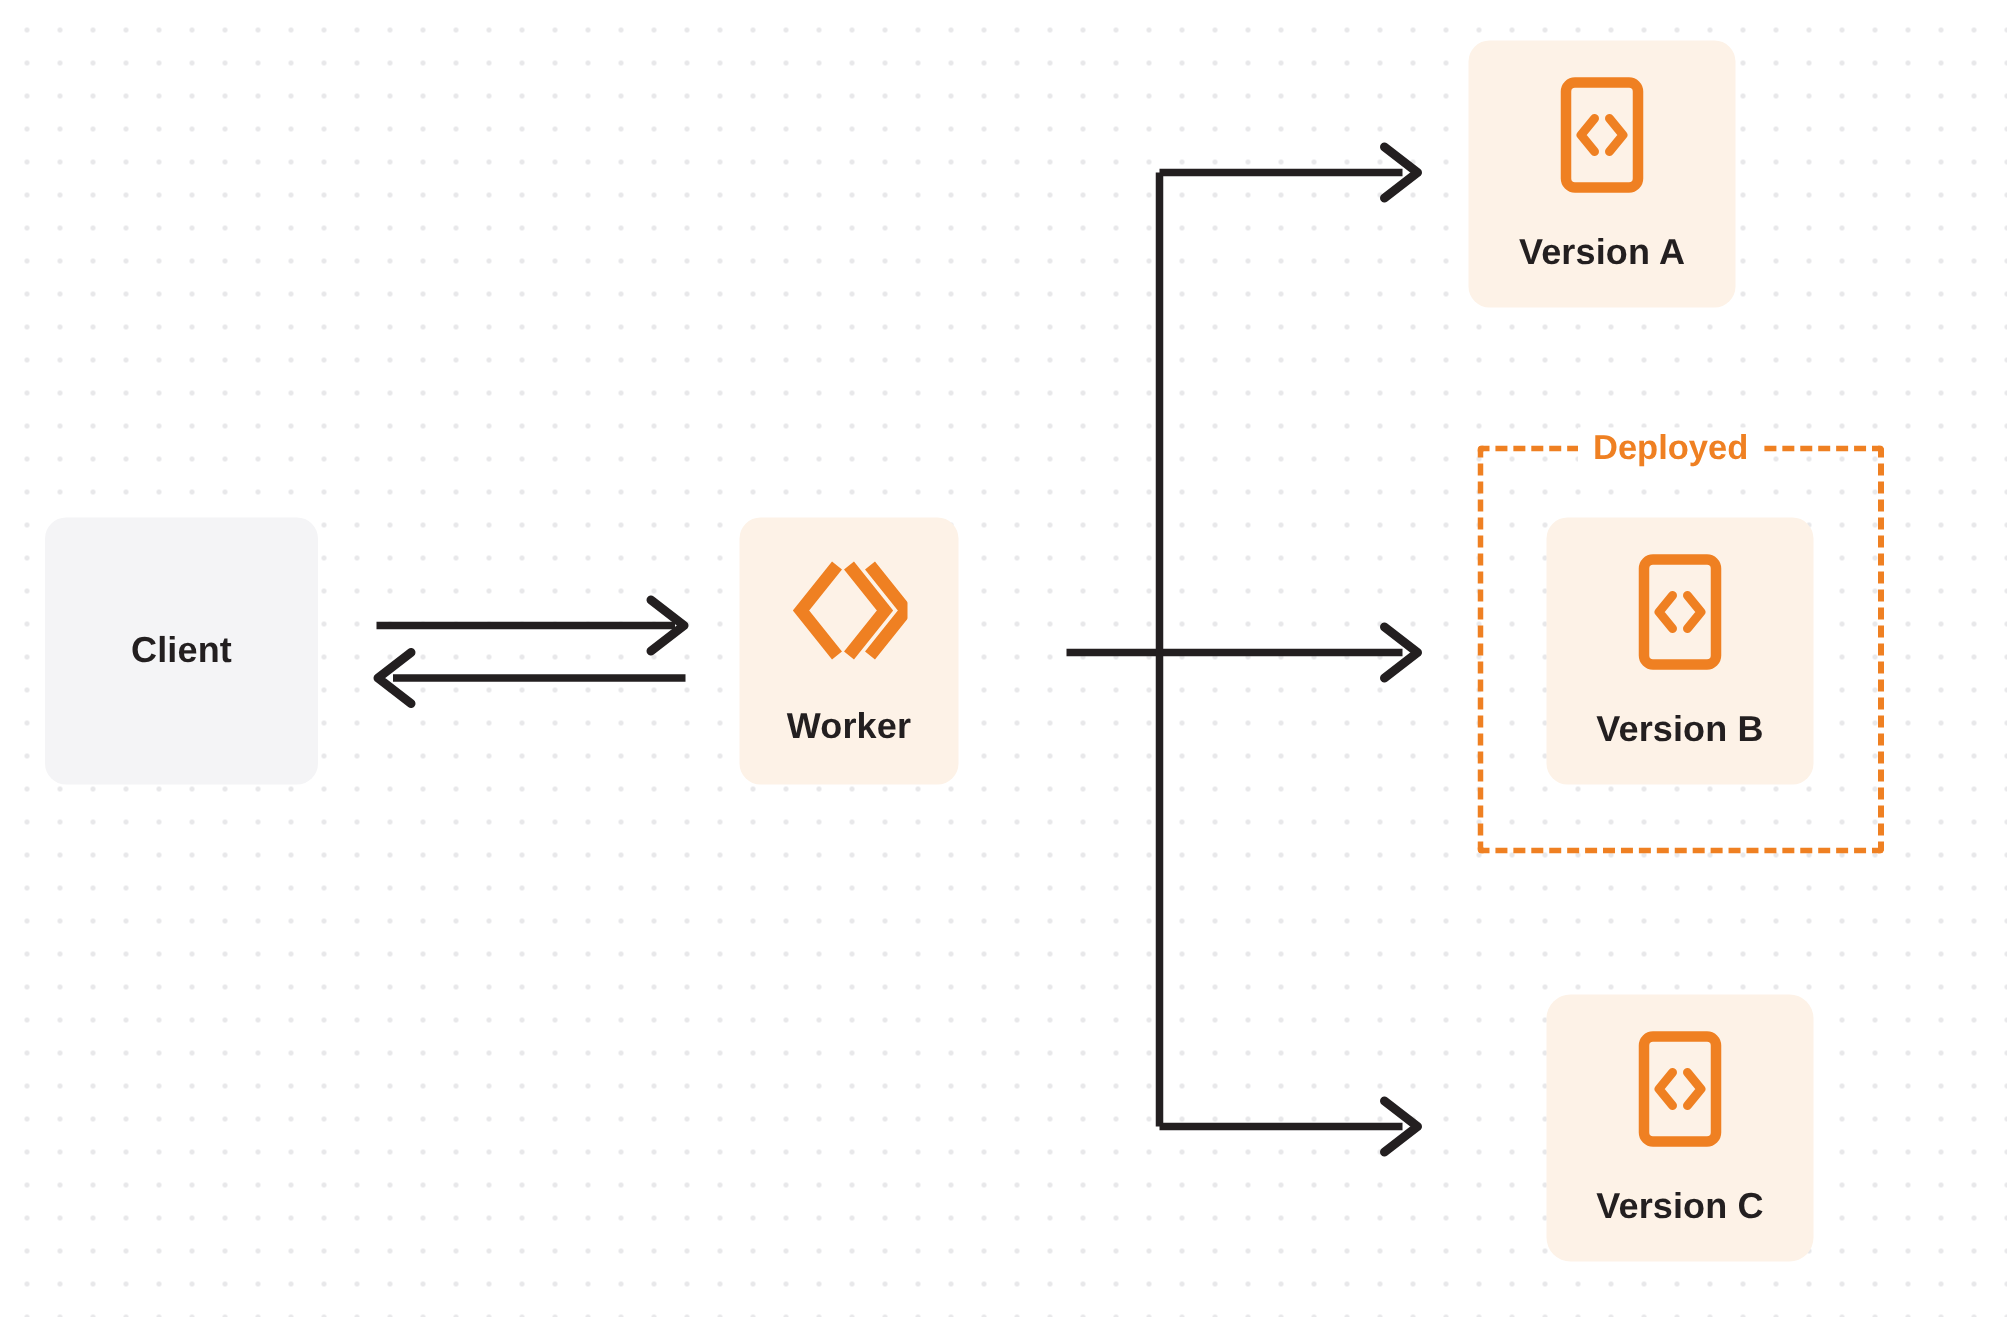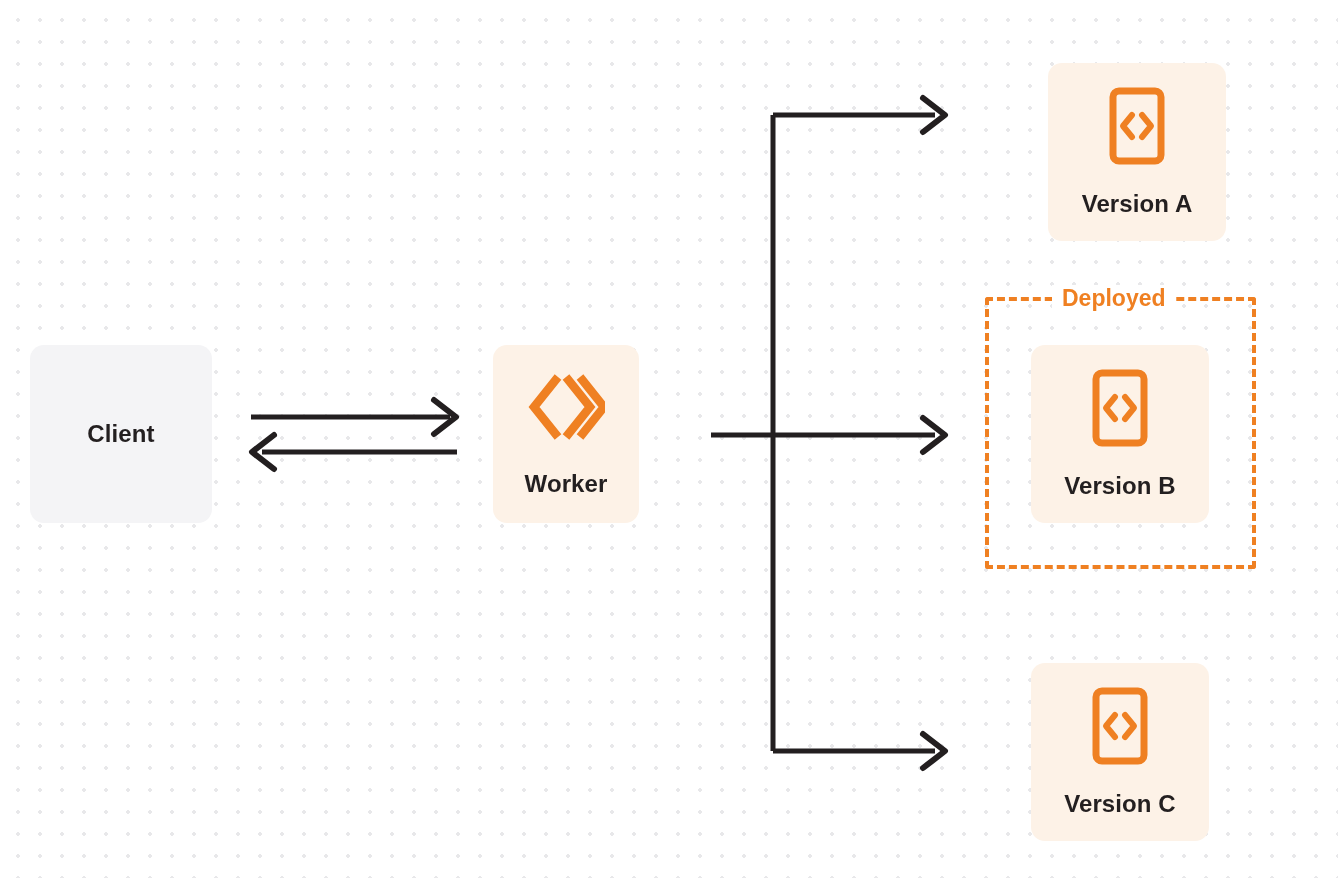--- a/index.html
+++ b/index.html
@@ -56,23 +56,23 @@
     background: #fdf2e7;
   }
   #worker-node .node-label { margin-top: 22px; }
 
   
   .version-node {
     width: 178px;
     height: 178px;
     background: #fdf2e7;
   }
-  #version-a-node { left: 1048px; top: 27px; margin-top: 36px; }
+  #version-a-node { left: 979px; top: 27px; }
   #version-b-node { left: 1031px; top: 345px; }
-  #version-c-node { left: 1031px; top: 663px; }
+  #version-c-node { left: 1031px; top: 663px; border-radius: 16px; }
   .version-node .node-label { margin-top: 20px; }
 
   .code-icon { display: block; }
   .worker-icon { display: block; }
 
   
   #deployed-box {
     position: absolute;
     left: 985px;
     top: 297px;

